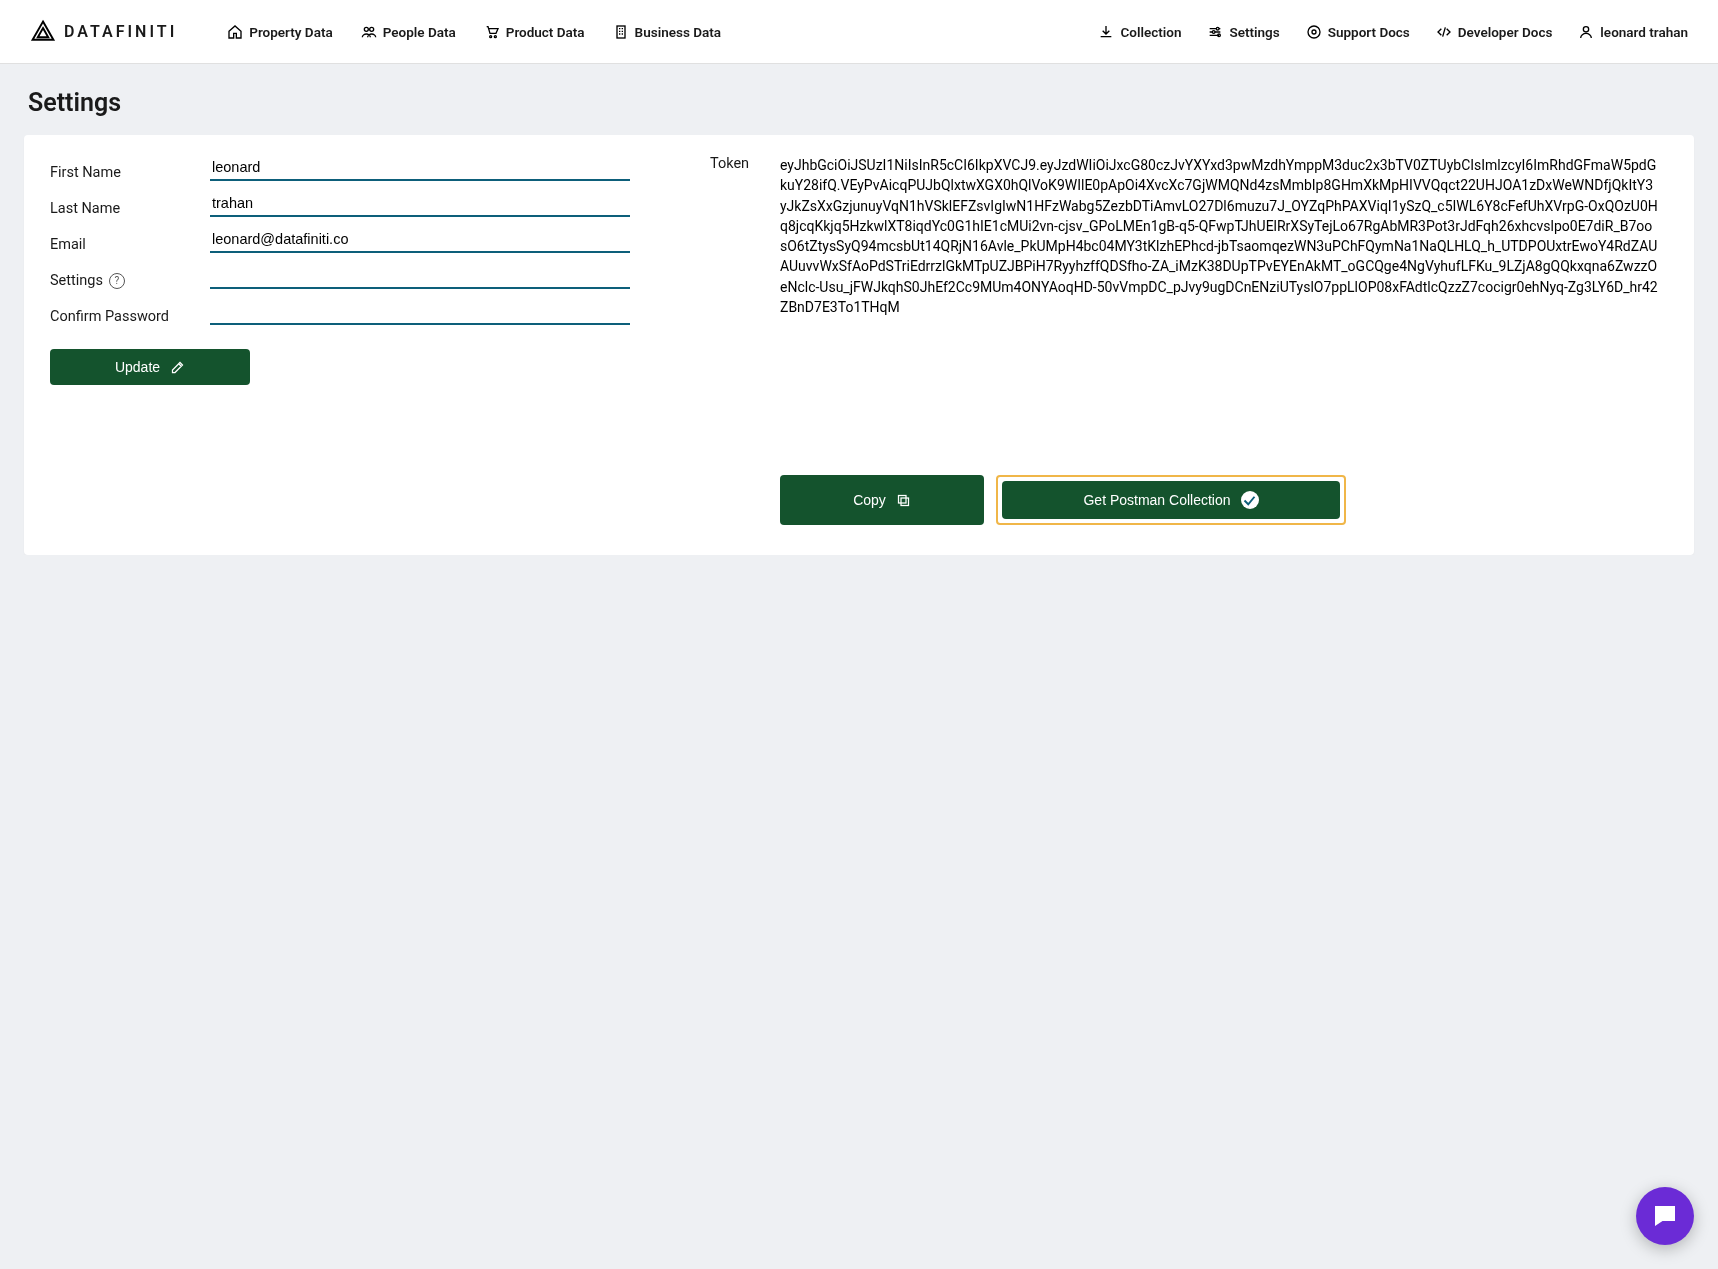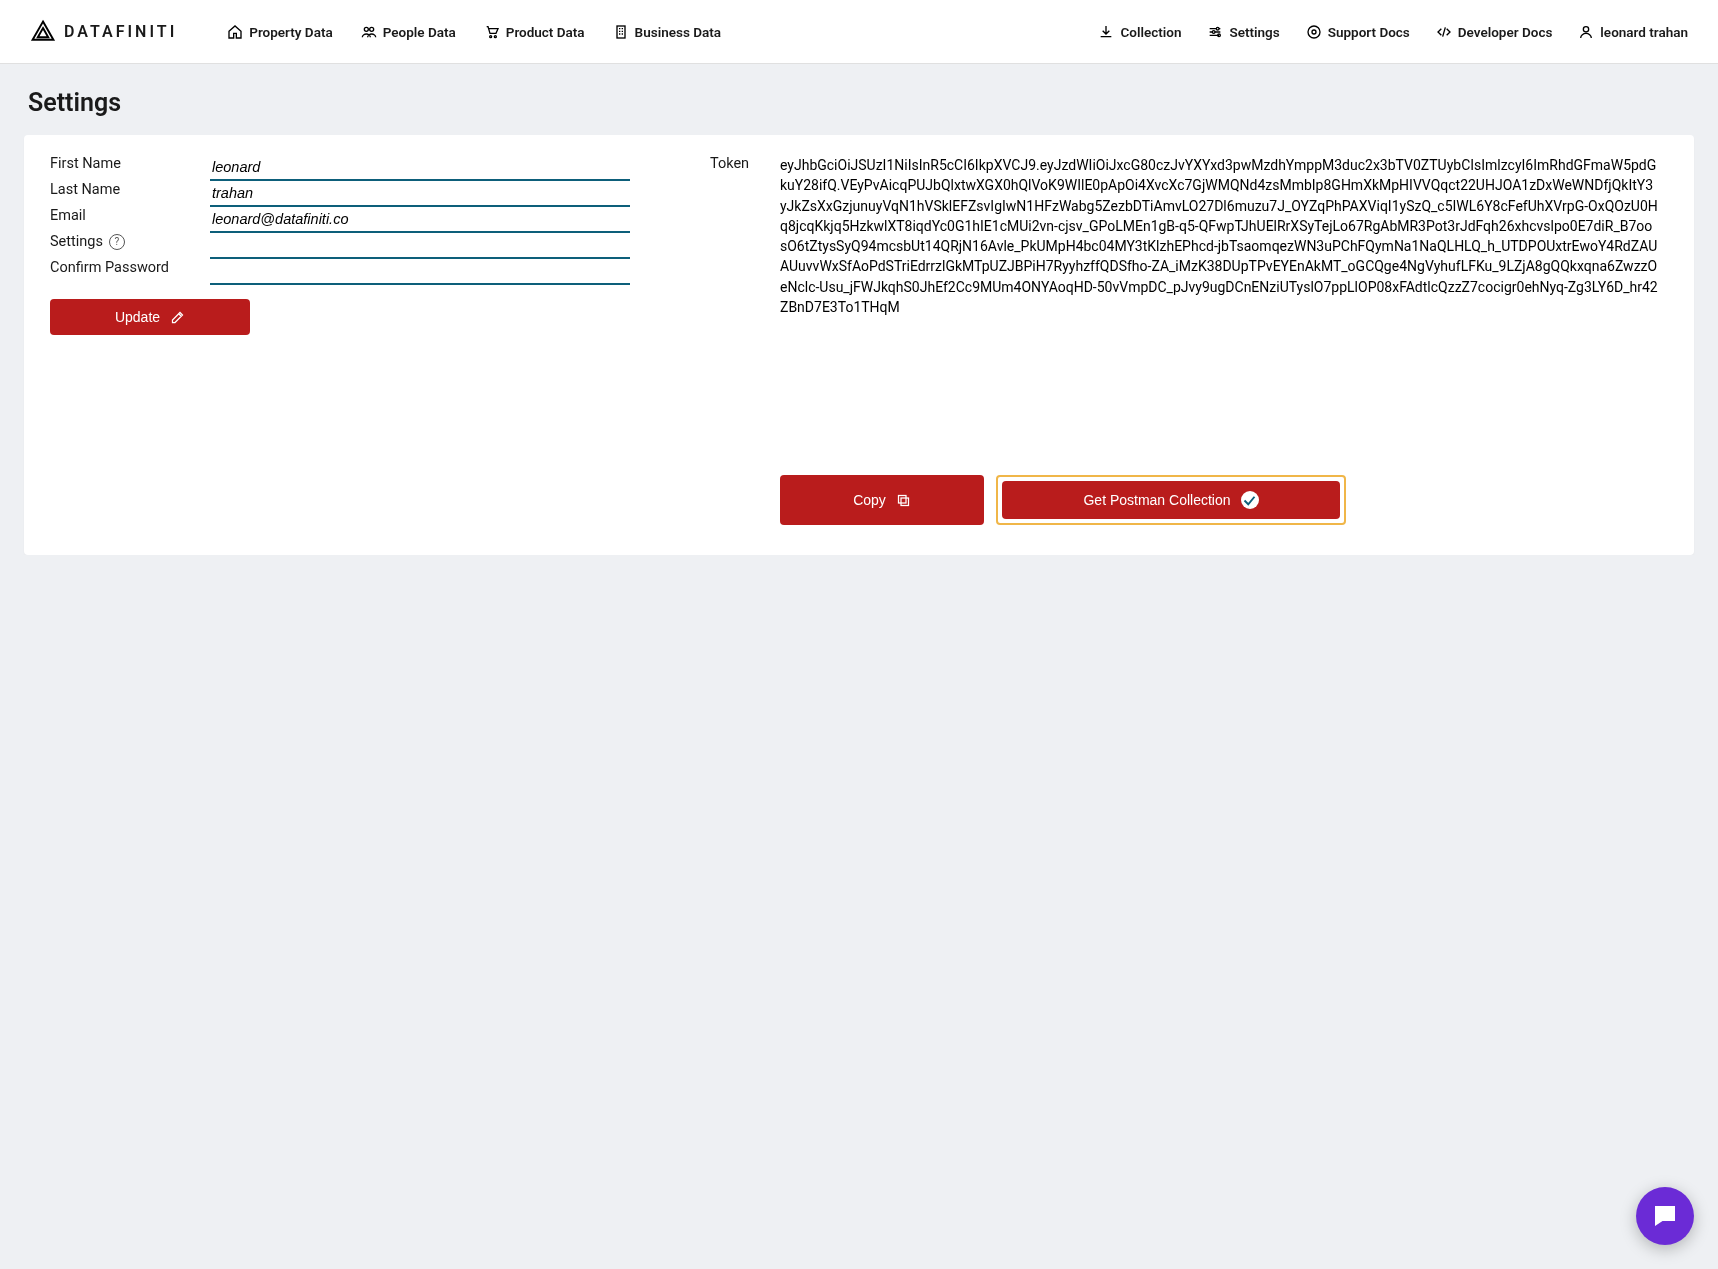--- a/index.html
+++ b/index.html
@@ -53,43 +53,42 @@
     border-radius: 4px;
     padding: 20px 26px 30px;
     display: flex;
     gap: 80px;
     box-shadow: 0 1px 2px rgba(0,0,0,0.04);
   }
   .col-left { flex: 0 0 580px; }
   .col-right { flex: 1; }
   .form-row {
     display: flex;
-    align-items: flex-start;
-    margin-bottom: 0;
+    align-items: flex-end;
+    margin-bottom: 10px;
   }
   .form-label {
     flex: 0 0 160px;
     font-size: 14.5px;
     color: #1a1a1a;
     display: flex;
     align-items: center;
     gap: 6px;
   }
   .form-input {
     flex: 1;
     border: none;
     border-bottom: 2px solid #0d5f7a;
     padding: 4px 2px;
     font-size: 14.5px;
     background: transparent;
     outline: none;
-    font-style: italic;
   }
   .btn {
-    background: #b91c1c;
+    background: #14532d;
     color: #fff;
     border: none;
     border-radius: 4px;
     padding: 10px 24px;
     font-size: 14px;
     font-weight: 500;
     cursor: pointer;
     display: inline-flex;
     align-items: center;
     gap: 10px;

